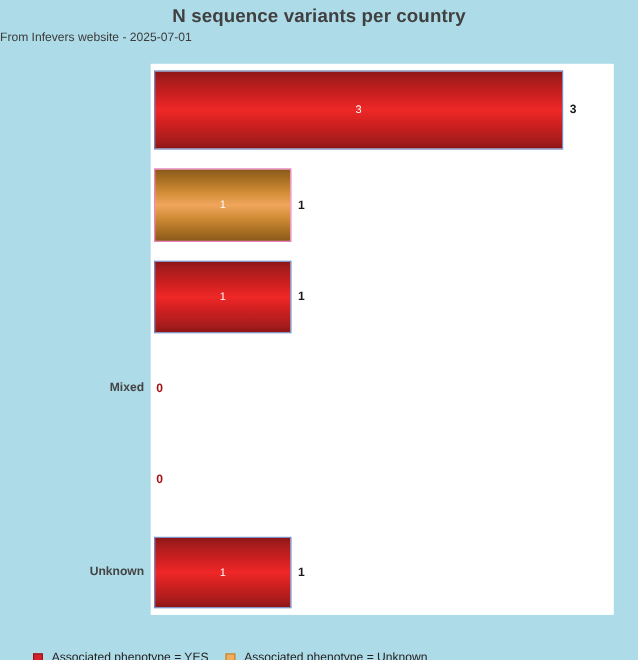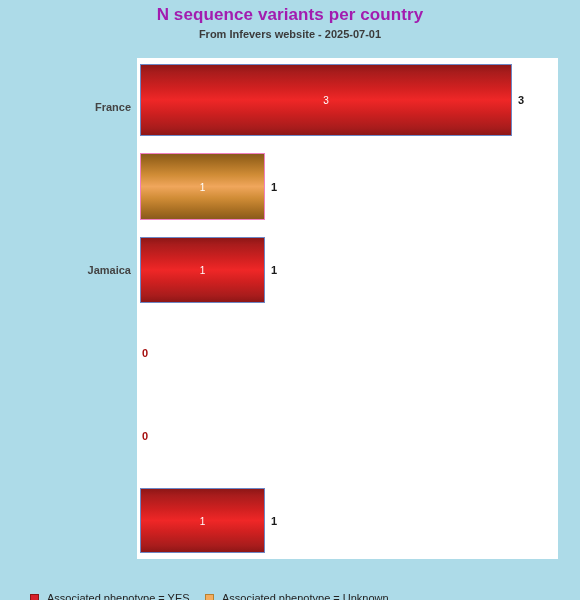--- a/index.html
+++ b/index.html
@@ -17,31 +17,30 @@
 
   
   #chart-title {
     position: absolute;
     top: 5px;
     left: 0;
     width: 580px;
     text-align: center;
     font-size: 17px;
     font-weight: bold;
-    color: #a21caf;
+    color: #404040;
     letter-spacing: 0.1px;
   }
   #chart-subtitle {
     position: absolute;
     top: 28px;
     left: 0;
     width: 580px;
-    text-align: center;
-    font-size: 11px;
-    font-weight: bold;
+    font-size: 11px;
+    font-weight: normal;
     color: #3b3b3b;
   }
 
   
   #plot-area {
     position: absolute;
     left: 137px;
     top: 58px;
     width: 421px;
     height: 501px;
@@ -163,22 +162,22 @@
   }
 </style>
 </head>
 <body>
 
 <div id="chart-title">N sequence variants per country</div>
 
 <div id="chart-subtitle">From Infevers website - 2025-07-01</div>
 
 <div id="cat-labels">
-  <div class="cat-label" style="top:43px">France</div>
-  <div class="cat-label" style="top:206px">Jamaica</div>
+  <div class="cat-label" style="top:288px">Mixed</div>
+  <div class="cat-label" style="top:456px">Unknown</div>
 </div>
 
 <div id="plot-area">
 
   <div class="cat-row" style="top:6px;height:72px">
     <div class="bar bar-yes" style="width:372px;height:72px">
       <span class="bar-inner-value">3</span>
     </div>
     <span class="bar-outer-value" style="left:381px">3</span>
   </div>

